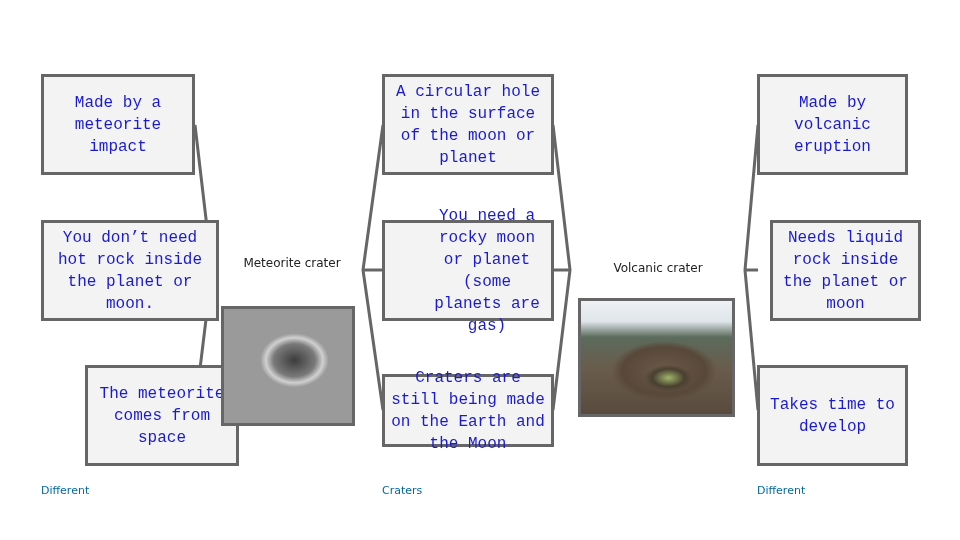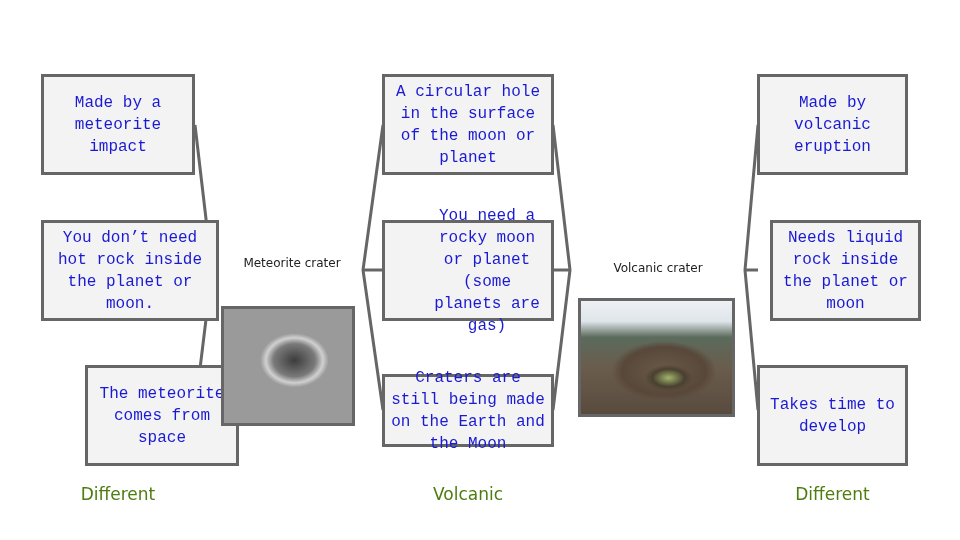--- a/index.html
+++ b/index.html
@@ -23,23 +23,23 @@
     position: absolute;
     font-family: "DejaVu Sans", sans-serif;
     font-size: 12px;
     color: #222222;
     text-align: center;
     line-height: 21px;
   }
   .footer {
     position: absolute;
     font-family: "DejaVu Sans", sans-serif;
-    font-size: 17px;
-    color: #4d7c0f;
-    text-align: center;
+    font-size: 11px;
+    color: #0369a1;
+    text-align: left;
   }
   .pic {
     position: absolute;
     box-sizing: border-box;
     border: 3px solid #666666;
   }
   svg.lines { position: absolute; left: 0; top: 0; }
 </style>
 </head>
 <body>
@@ -91,14 +91,14 @@
     <span>Made by volcanic eruption</span>
   </div>
 <div class="box" style="left:770px;top:220px;width:151px;height:101px;">
     <span>Needs liquid rock inside the planet or moon</span>
   </div>
 <div class="box" style="left:757px;top:365px;width:151px;height:101px;">
     <span>Takes time to develop</span>
   </div>
 
 <div class="footer" style="left:41px;top:484px;width:154px;">Different</div>
-<div class="footer" style="left:382px;top:484px;width:172px;">Volcanic</div>
+<div class="footer" style="left:382px;top:484px;width:172px;">Craters</div>
 <div class="footer" style="left:757px;top:484px;width:151px;">Different</div>
 
 </body></html>

